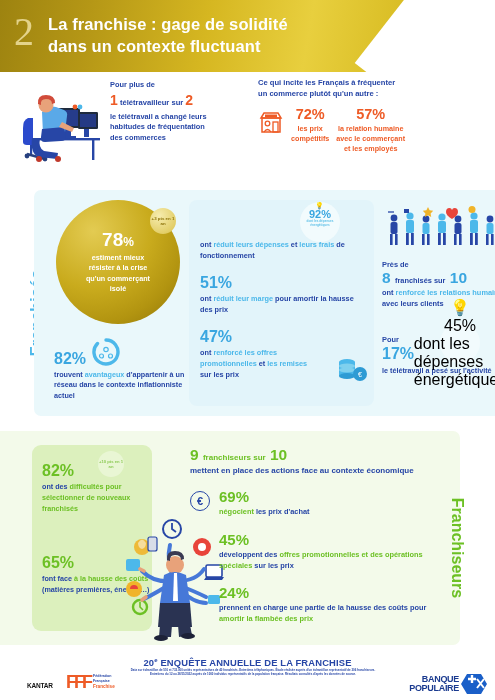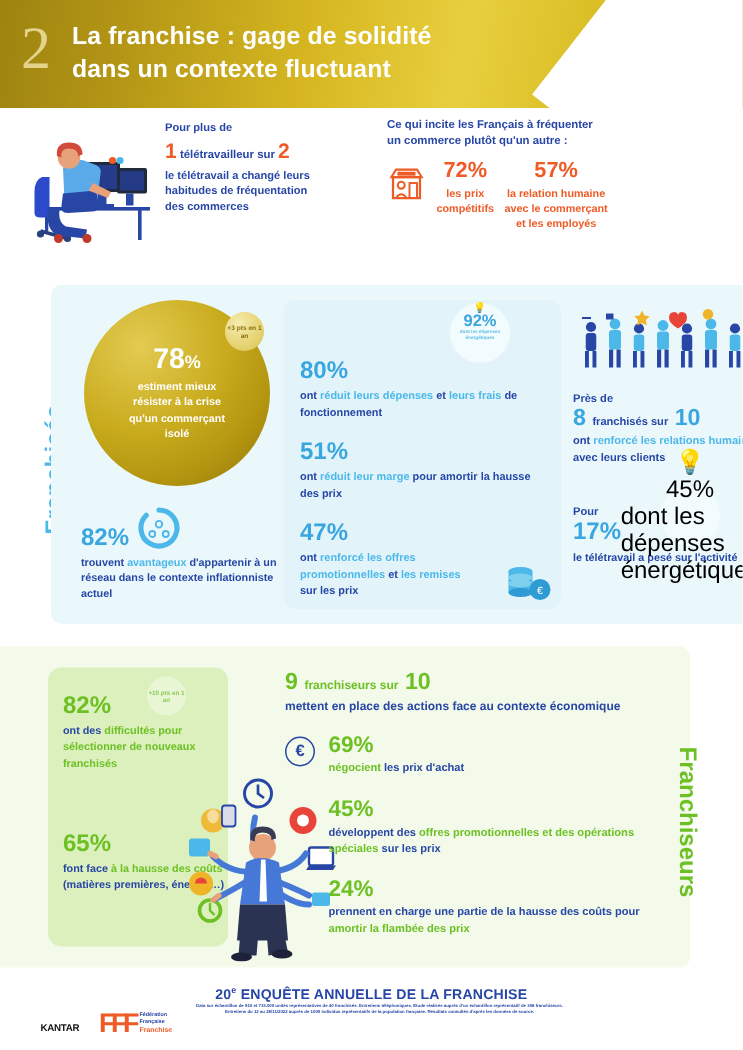--- a/index.html
+++ b/index.html
@@ -331,21 +331,20 @@
       </div>
 
       <div class="mid-col">
         <div class="mid-badge">
           <div class="mb-ico">💡</div>
           <div class="mb-pct">92%</div>
           <div class="mb-lab">dont les dépenses énergétiques</div>
         </div>
 
         <div class="stat" style="margin-top:34px">
-          <div class="stat-pct">80%</div>
           <div class="stat-txt">
             <span>ont </span><span class="hl">réduit leurs dépenses</span><span> et </span><span class="hl">leurs frais</span><span> de fonctionnement</span>
           </div>
         </div>
 
         <div class="stat">
           <div class="stat-pct">51%</div>
           <div class="stat-txt">
             <span>ont </span><span class="hl">réduit leur marge</span><span> pour </span><span>amortir la hausse des prix</span>
           </div>
@@ -543,15 +542,26 @@
     <div class="f-fine">Data sur échantillon de 510 et 733.000 unités représentatives de 40 franchisés. Entretiens téléphoniques. Étude réalisée auprès d'un échantillon représentatif de 306 franchiseurs. Entretiens du 12 au 28/11/2022 auprès de 1000 individus représentatifs de la population française. Résultats consultés d'après les données de source.</div>
     <div class="f-kantar">KANTAR</div>
     <div class="f-fff">
       <div class="f-fff-logo">FFF</div>
       <div class="f-fff-txt">
         <div>Fédération</div>
         <div>Française</div>
         <div class="or">Franchise</div>
       </div>
     </div>
+    <div class="f-bp">
+      <div class="f-bp-txt">
+        <div>BANQUE</div>
+        <div>POPULAIRE</div>
+      </div>
+      <svg class="f-bp-mark" viewBox="0 0 26 22">
+        <path d="M6 1 h14 l6 10 -6 10 h-14 l-6-10 z" fill="#1a5fc8"></path>
+        <path d="M7 6 h8 M11 2 v8" stroke="#fff" stroke-width="2.4"></path>
+        <path d="M16 6 l7 9 M23 6 l-7 9" stroke="#fff" stroke-width="2"></path>
+      </svg>
+    </div>
   </div>
 
 </div>
 
 </body></html>

